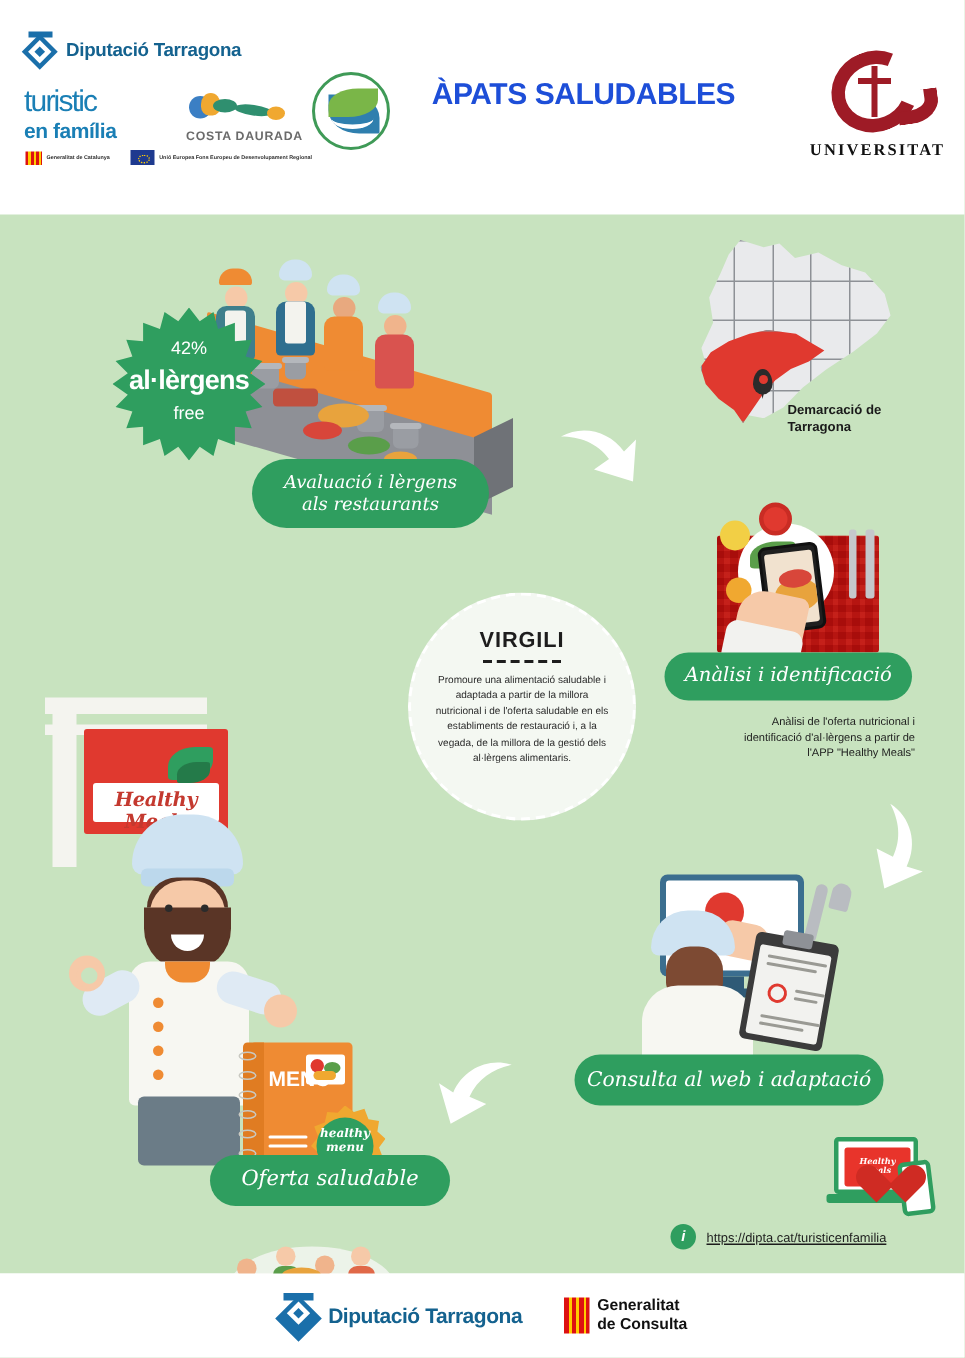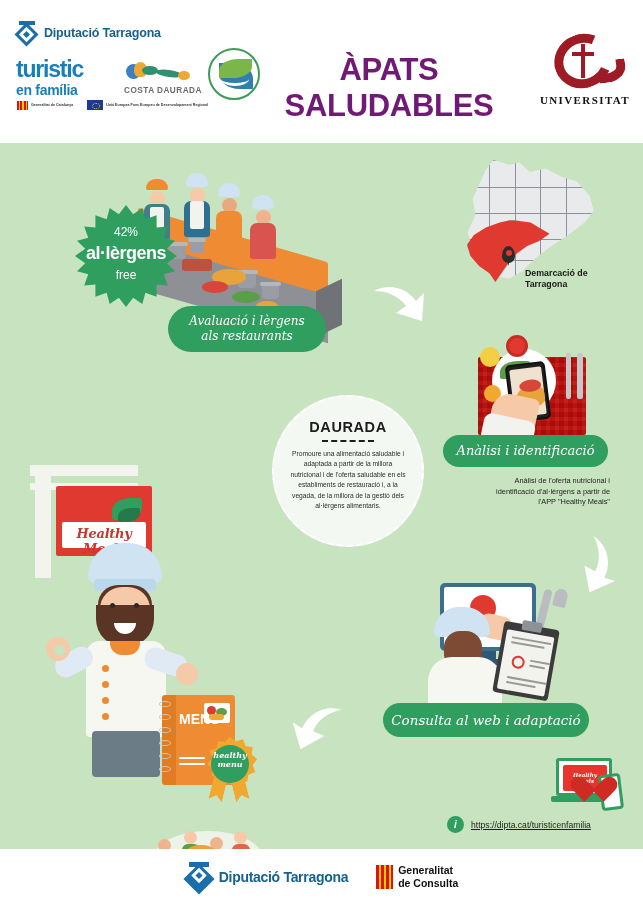--- a/index.html
+++ b/index.html
@@ -29,21 +29,21 @@
   .dt-crown .crest::before {
     content:""; position:absolute; left:5.6px; top:5.6px; width:5.8px; height:5.8px;
     background:#1a6faa; z-index:2;
   }
   .dt-crown .topbar {
     position:absolute; left:3px; top:-1px; width:16px; height:4px; background:#1a6faa;
   }
   .dt-name { font-size:12.5px; font-weight:bold; color:#14628f; letter-spacing:-0.2px; white-space:nowrap;}
 
   .turistic-logo { position:absolute; left:16px; top:58px; }
-  .turistic-main { font-size:23px; font-weight:bold; color:#1a7fb5; letter-spacing:-1.2px; line-height:1; }
+  .turistic-main { font-size:20px; font-weight:normal; color:#1a7fb5; letter-spacing:-1.2px; line-height:1; }
   .turistic-sub { font-size:14px; font-weight:bold; color:#1a7fb5; letter-spacing:-0.3px; line-height:1.2; margin-top:1px;}
 
   .costa-logo { position:absolute; left:120px; top:62px; width:86px; text-align:center;}
   .costa-mark { height:22px; position:relative; }
   .costa-mark .b1{position:absolute;left:6px;top:2px;width:15px;height:15px;border-radius:50%;background:#3b7fc4;}
   .costa-mark .b2{position:absolute;left:14px;top:0px;width:13px;height:15px;border-radius:50% 50% 40% 40%;background:#f0a830;}
   .costa-mark .b3{position:absolute;left:22px;top:4px;width:16px;height:9px;border-radius:50%;background:#2f8f6f;}
   .costa-mark .b4{position:absolute;left:36px;top:8px;width:26px;height:7px;border-radius:50%;background:#2f8f6f; transform:rotate(8deg);}
   .costa-mark .b5{position:absolute;left:58px;top:9px;width:12px;height:9px;border-radius:50%;background:#f0a830;}
   .costa-text{ font-size:8.2px; font-weight:bold; color:#6b6b6b; letter-spacing:0.5px; margin-top:2px;}
@@ -57,21 +57,21 @@
   .ebre-ring .leaf2{
     position:absolute;left:9px;top:9px;width:33px;height:19px;
     background:#7ab648; border-radius: 60% 0 60% 0;
   }
   .ebre-ring .arc{
     position:absolute;left:11px;top:22px;width:28px;height:14px;border-bottom:3px solid #fff;border-radius:0 0 50% 50%;
   }
 
   .title-block{ position:absolute; left:250px; top:48px; width:278px; text-align:center;}
   .title-line1{ font-size:13.5px; font-weight:bold; color:#222; letter-spacing:-0.1px;}
-  .title-line2{ font-size:31px; font-weight:bold; color:#701a75; letter-spacing:-0.3px; margin-top:4px;}
+  .title-line2{ font-size:20px; font-weight:bold; color:#1d4ed8; letter-spacing:-0.3px; margin-top:4px;}
 
   .urv-logo{ position:absolute; left:535px; top:30px; width:100px; text-align:center;}
   .urv-mark{ position:relative; height:62px; width:90px; margin:0 auto;}
   .urv-mark .ring{
     position:absolute;left:14px;top:4px;width:58px;height:54px;border-radius:50%;
     border:9px solid #9e1b26; border-right-color:transparent;
     transform:rotate(-22deg);
   }
   .urv-mark .tail{
     position:absolute;left:58px;top:30px;width:28px;height:22px;
@@ -481,21 +481,21 @@
   <div class="pill" style="left:443px;top:292px;width:165px;height:32px;font-size:13px;">
     <span>Anàlisi i identificació</span>
   </div>
   <div class="cap" style="left:443px;top:333px;width:167px;">
     <div>Anàlisi de l'oferta nutricional i</div>
     <div>identificació d'al·lèrgens a partir de</div>
     <div>l'APP "Healthy Meals"</div>
   </div>
 
   <div class="objective">
-    <div class="obj-title">DAURADA</div>
+    <div class="obj-title">VIRGILI</div>
     <div class="obj-rule"></div>
     <div class="obj-text">Promoure una alimentació saludable i adaptada a partir de la millora nutricional i de l'oferta saludable en els establiments de restauració i, a la vegada, de la millora de la gestió dels al·lèrgens alimentaris.</div>
   </div>
 
   <div class="arrow" style="left:568px;top:398px;transform:rotate(62deg);">
     <svg viewBox="0 0 56 46">
         <path d="M2 12 C16 4 34 8 44 22 L52 14 L50 42 L24 34 L34 27 C26 16 14 12 2 12 Z" fill="#ffffff"></path>
       </svg>
   </div>
 
@@ -579,20 +579,23 @@
         <div class="b" style="background:#e8a33d;"></div>
     </div>
     <div class="fam-p" style="left:86px;top:16px;">
       <div class="h" style="background:#f6c9a8;"></div>
         <div class="b" style="background:#e06848;"></div>
     </div>
     <div class="fam-cloth"></div>
     <div style="position:absolute;left:40px;top:30px;width:26px;height:10px;background:#e8a33d;border-radius:50%;"></div>
   </div>
 
+  <div class="pill" style="left:140px;top:627px;width:160px;height:34px;font-size:14px;">
+    <span>Oferta saludable</span>
+  </div>
 
   <div class="arrow" style="left:290px;top:560px;transform:scaleX(-1) rotate(12deg);">
     <svg viewBox="0 0 56 46">
         <path d="M2 12 C16 4 34 8 44 22 L52 14 L50 42 L24 34 L34 27 C26 16 14 12 2 12 Z" fill="#ffffff"></path>
       </svg>
   </div>
 
   <div class="consult">
     <div class="monitor">
       <div class="scr">

